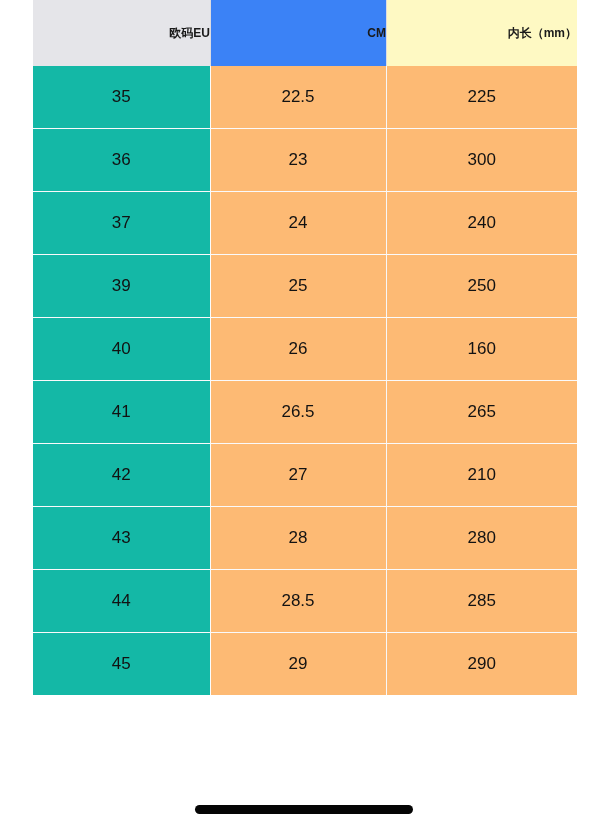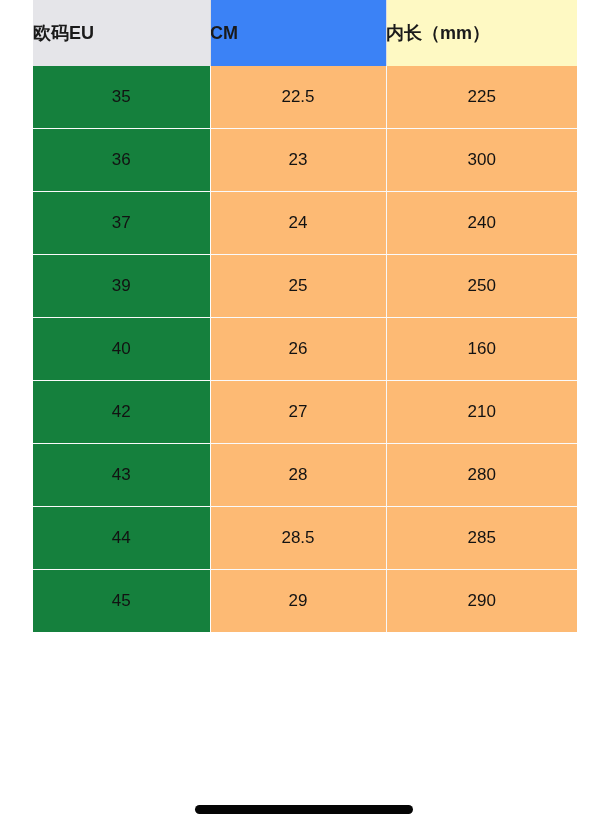--- a/index.html
+++ b/index.html
@@ -33,44 +33,44 @@
   }
 
   .size-table col.c-eu { width: 177px; }
   .size-table col.c-cm { width: 176px; }
   .size-table col.c-len { width: 191px; }
 
   .size-table thead th {
     height: 66px;
     background: #e4e4e8;
     color: #1a1a1a;
-    font-size: 18px;
+    font-size: 12px;
     font-weight: 700;
-    text-align: left;
+    text-align: right;
     vertical-align: middle;
     padding: 0;
     border: none;
   }
   .size-table thead th.col-eu { background: #e5e5e9; }
   .size-table thead th.col-cm { background: #3b82f6; }
   .size-table thead th.col-len { background: #fef9c3; }
 
   .size-table tbody td {
     height: 62px;
     font-size: 17px;
     font-weight: 400;
     color: #121212;
     text-align: center;
     vertical-align: middle;
     padding: 0;
     background: #fdba74;
     border-bottom: 1px solid #fafafb;
   }
   .size-table tbody td.col-eu {
-    background: #15803d;
+    background: #14b8a6;
     border-right: 1px solid #fcfcfd;
   }
   .size-table tbody td.col-cm {
     border-right: 1px solid #f7f7f9;
   }
   .size-table tbody tr:last-child td {
     border-bottom: none;
   }
 
   
@@ -133,20 +133,25 @@
         <td class="col-eu">39</td>
         <td class="col-cm">25</td>
         <td class="col-len">250</td>
       </tr>
       <tr>
         <td class="col-eu">40</td>
         <td class="col-cm">26</td>
         <td class="col-len">160</td>
       </tr>
       <tr>
+        <td class="col-eu">41</td>
+        <td class="col-cm">26.5</td>
+        <td class="col-len">265</td>
+      </tr>
+      <tr>
         <td class="col-eu">42</td>
         <td class="col-cm">27</td>
         <td class="col-len">210</td>
       </tr>
       <tr>
         <td class="col-eu">43</td>
         <td class="col-cm">28</td>
         <td class="col-len">280</td>
       </tr>
       <tr>

